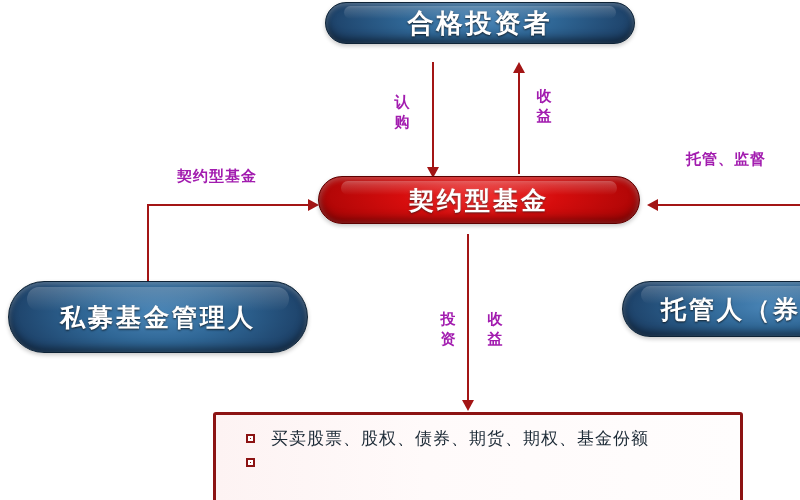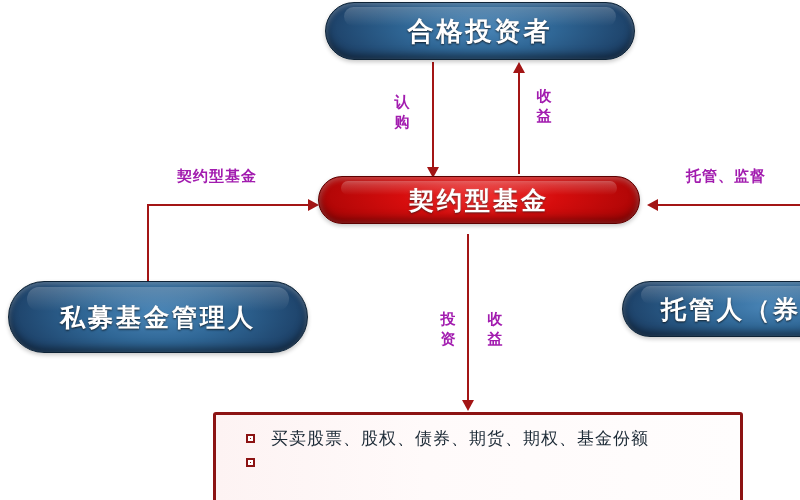--- a/index.html
+++ b/index.html
@@ -68,21 +68,21 @@
     left: 7%;
     right: 7%;
     top: 8%;
     height: 32%;
     border-radius: 999px;
     background: linear-gradient(to bottom, rgba(255,255,255,0.26), rgba(255,255,255,0.0));
     pointer-events: none;
   }
 
   
-  #node-investor  { left: 325px; top: 2px;   width: 310px; height: 58px; font-size: 26px; }
+  #node-investor  { left: 325px; top: 2px;   width: 310px; height: 42px; font-size: 26px; }
   #node-fund      { left: 318px; top: 176px; width: 322px; height: 48px; font-size: 25px; }
   #node-manager   { left: 8px;   top: 281px; width: 300px; height: 72px; font-size: 25px; }
   #node-custodian { left: 622px; top: 281px; width: 300px; height: 56px; font-size: 25px;
                     justify-content: flex-start; padding-left: 38px; }
 
   
   #node-targets {
     position: absolute;
     left: 213px;
     top: 412px;
@@ -172,21 +172,21 @@
 
   <div class="conn conn-v" style="left:467px; top:234px; height:168px;"></div>
   <div class="arrow arrow-down" style="left:462px; top:400px;"></div>
 
   <div class="edge-label edge-label-v" style="left:394px; top:92px;">认购</div>
 
   <div class="edge-label edge-label-v" style="left:536px; top:86px;">收益</div>
 
   <div class="edge-label" style="left:177px; top:167px;">契约型基金</div>
 
-  <div class="edge-label" style="left:686px; top:167px;">托管、监督</div>
+  <div class="edge-label" style="left:686px; top:150px;">托管、监督</div>
 
   <div class="edge-label edge-label-v" style="left:440px; top:309px;">投资</div>
 
   <div class="edge-label edge-label-v" style="left:487px; top:309px;">收益</div>
 
   <div id="node-investor" class="node node-blue">
     <span>合格投资者</span>
   </div>
 
   <div id="node-fund" class="node node-red">

